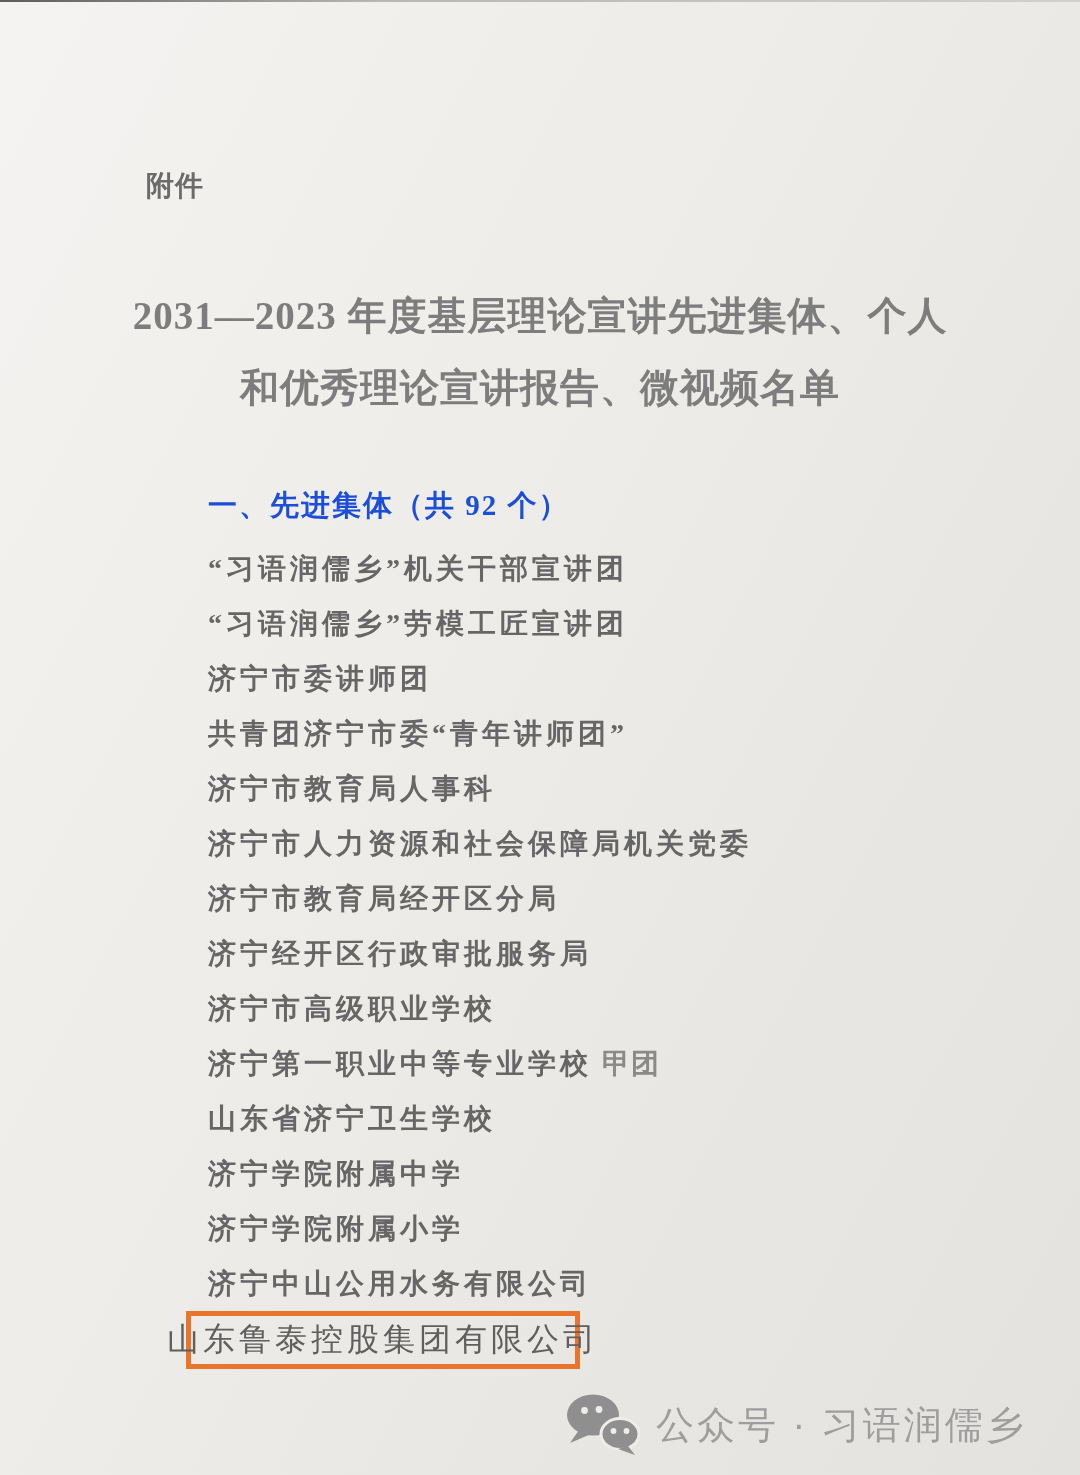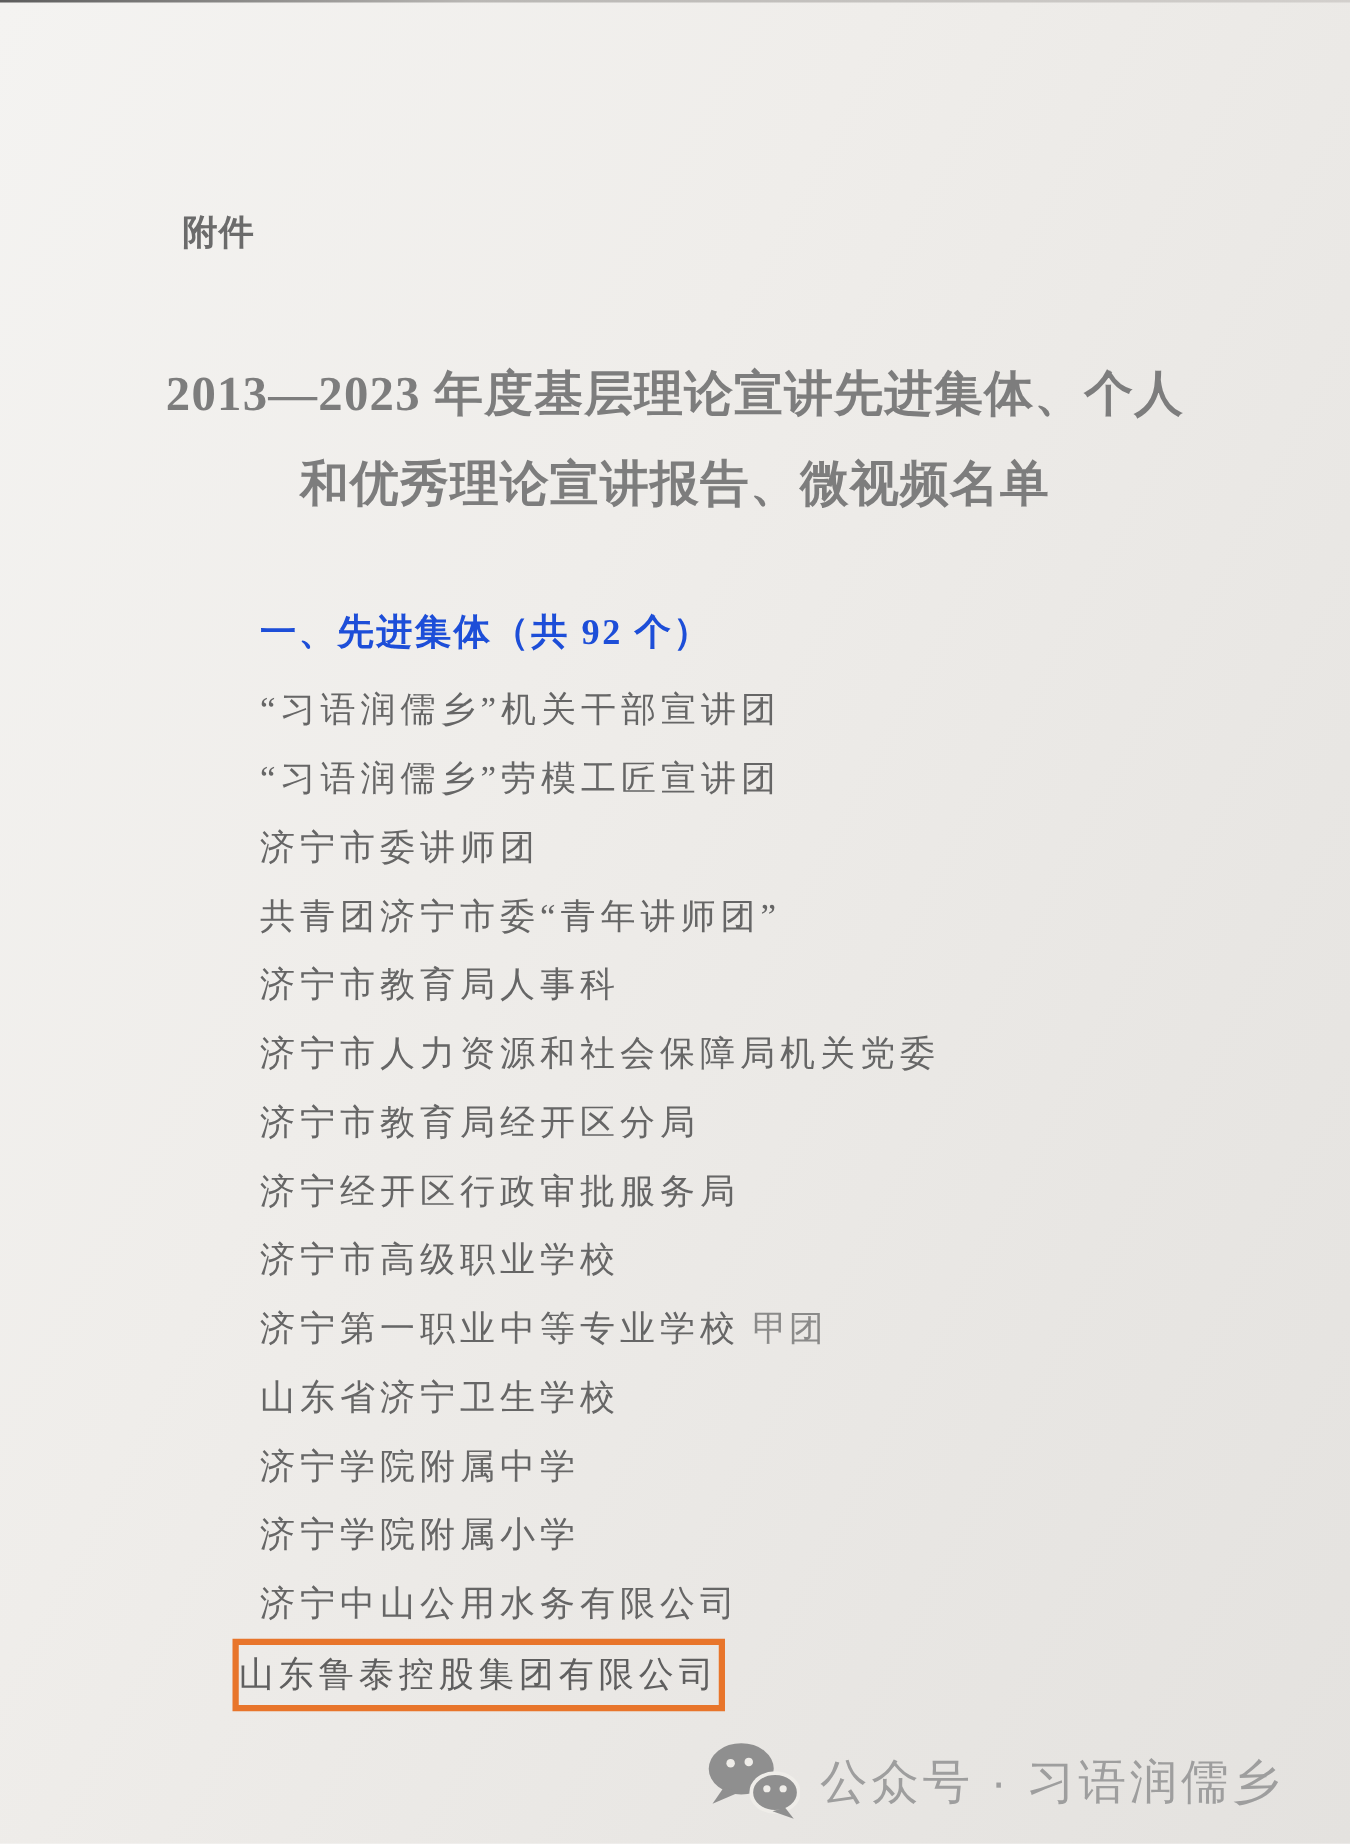--- a/index.html
+++ b/index.html
@@ -24,27 +24,27 @@
   }
   .title .tl { display:block; white-space:nowrap; }
   .section-heading {
     position:absolute; left:208px; top:486px;
     font-size:29px; font-weight:bold; color:#1d4ed8; letter-spacing:2px; white-space:nowrap;
   }
   .org-list {
     position:absolute; left:208px; top:541px; margin:0; padding:0; list-style:none;
     font-size:28px; color:#666666; letter-spacing:4px;
   }
-  .org-item { height:55px; line-height:55px; white-space:nowrap; }
+  .org-item { height:55px; line-height:55px; white-space:nowrap;font-weight:bold; }
   .org-item .faint { opacity:.72; margin-left:10px; letter-spacing:1px; }
   .highlight-box {
     position:absolute; left:186px; top:1311px; width:394px; height:58px;
     box-sizing:border-box; border:5px solid #E8752B;
     display:flex; align-items:center; justify-content:center;
-    font-size:28px; color:#5f5f5f; letter-spacing:4px; white-space:nowrap;
+    font-size:32px; color:#5f5f5f; letter-spacing:4px; white-space:nowrap;
     background:transparent;
   }
   .watermark {
     position:absolute; left:566px; top:1394px;
     display:flex; align-items:center; gap:16px;
     font-family:"Liberation Sans", sans-serif;
   }
   .wechat-icon { width:74px; height:62px; display:block; }
   .wm-text {
     font-size:38px; color:#9e9e9e; letter-spacing:3px; white-space:nowrap; font-weight:400;
@@ -53,21 +53,21 @@
 </head>
 <body>
 
 <div class="top-edge"></div>
 
 <div>
 
   <div class="attachment">附件</div>
 
   <h1 class="title">
-    <span class="tl">2013—2023 年度基层理论宣讲先进集体、个人</span>
+    <span class="tl">2031—2023 年度基层理论宣讲先进集体、个人</span>
     <span class="tl">和优秀理论宣讲报告、微视频名单</span>
   </h1>
 
   <div class="section-heading">一、先进集体（共 92 个）</div>
 
   <ul class="org-list">
 
       <li class="org-item">
         <span>“习语润儒乡”机关干部宣讲团</span><span class="faint"></span>
       </li>

